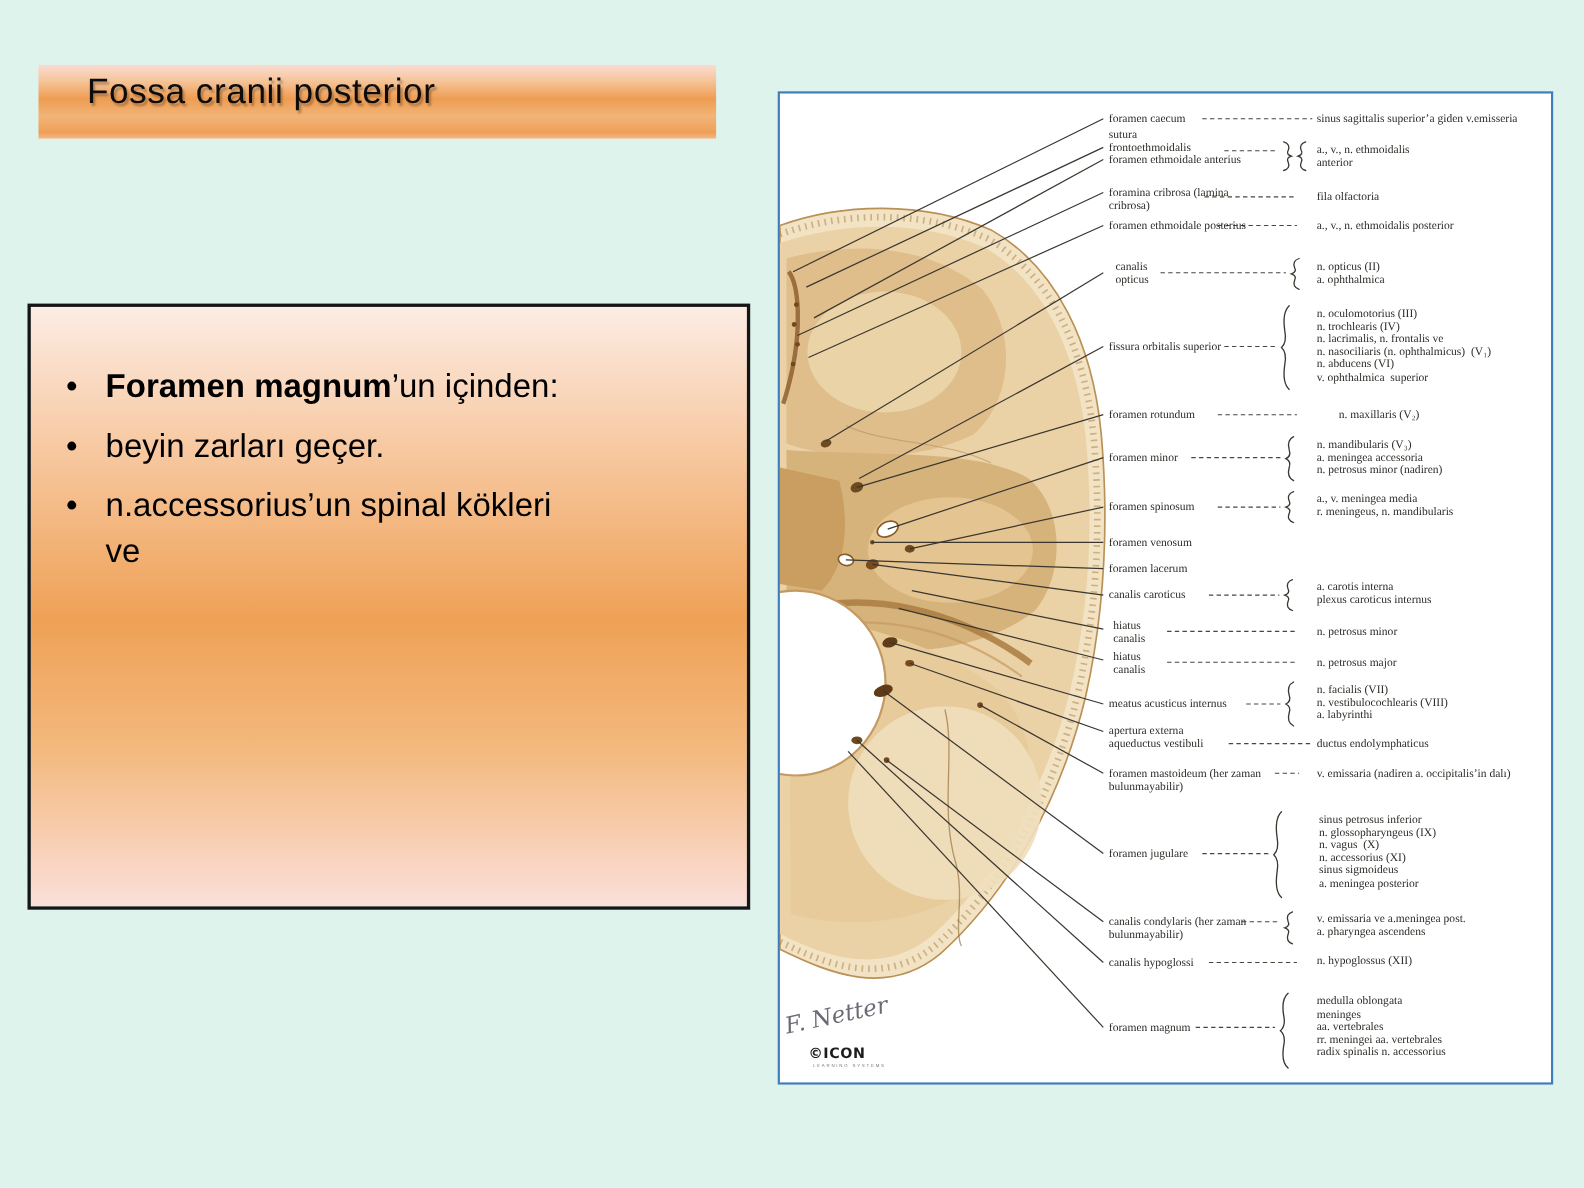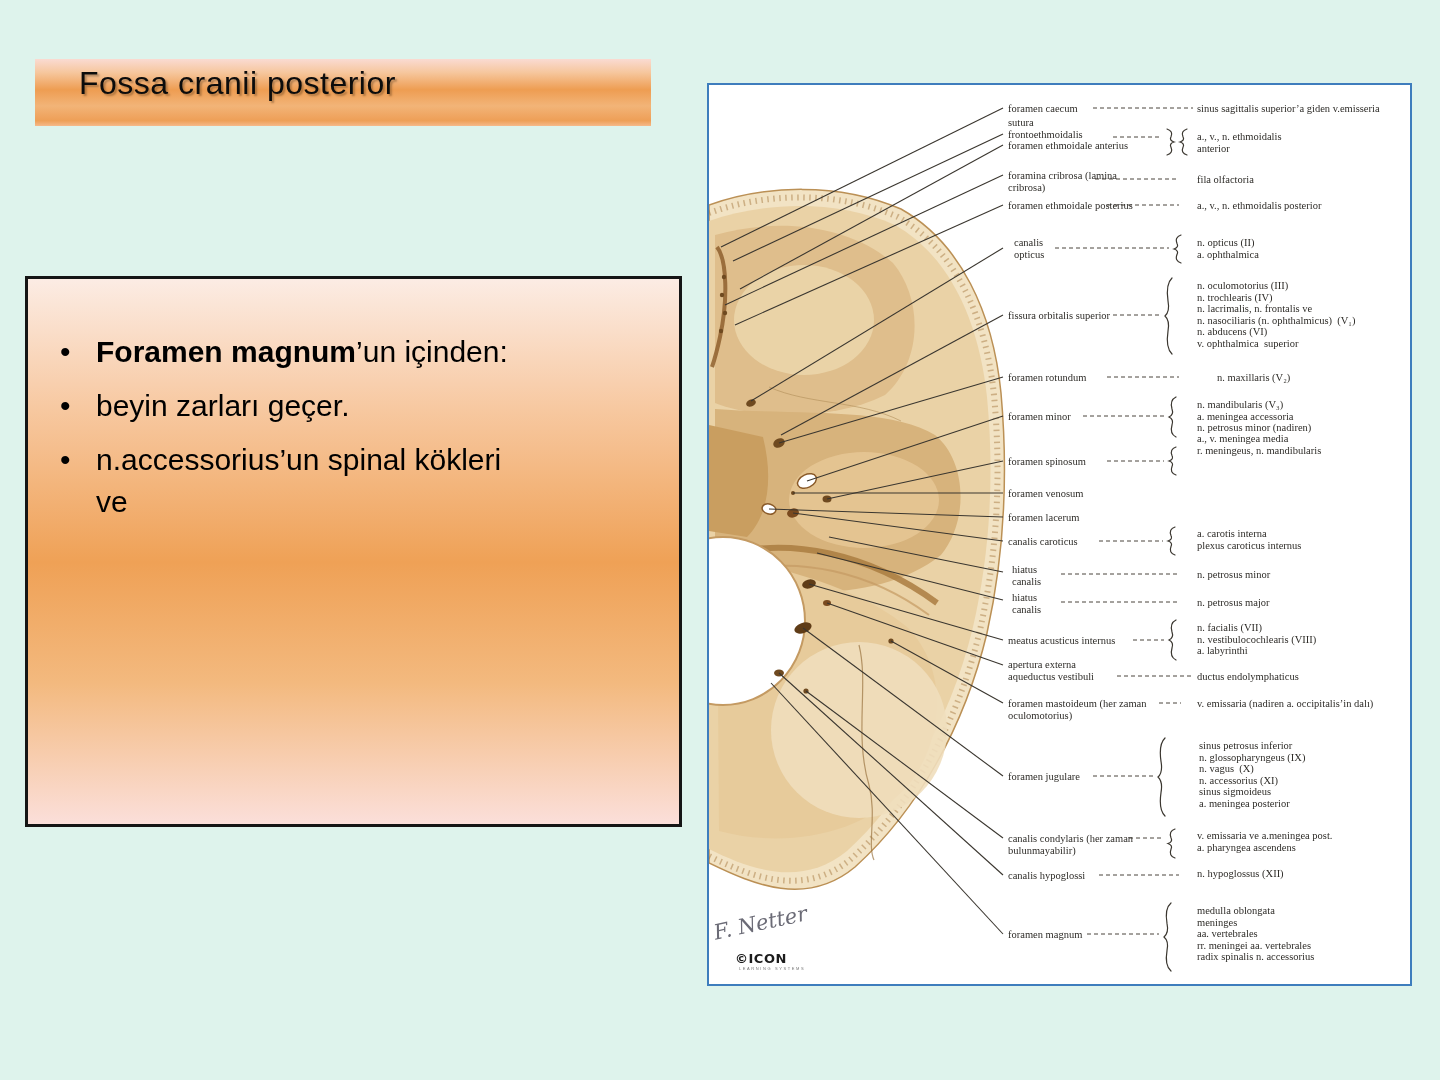--- a/index.html
+++ b/index.html
@@ -184,42 +184,42 @@
 n. nasociliaris (n. ophthalmicus)  (V₁)
 n. abducens (VI)
 v. ophthalmica  superior</div>
         <div class="dlab" style="left: 299px; top: 287px;">foramen rotundum</div>
         <div class="dann" style="left: 508px; top: 287px;">n. maxillaris (V₂)</div>
         <div class="dlab" style="left: 299px; top: 326px;">foramen minor</div>
         <div class="dann" style="left: 488px; top: 314px;">n. mandibularis (V₃)
 a. meningea accessoria
 n. petrosus minor (nadiren)</div>
         <div class="dlab" style="left: 299px; top: 371px;">foramen spinosum</div>
-        <div class="dann" style="left: 488px; top: 348px;">a., v. meningea media
+        <div class="dann" style="left: 488px; top: 363px;">a., v. meningea media
 r. meningeus, n. mandibularis</div>
         <div class="dlab" style="left: 299px; top: 403px;">foramen venosum</div>
         <div class="dlab" style="left: 299px; top: 427px;">foramen lacerum</div>
         <div class="dlab" style="left: 299px; top: 451px;">canalis caroticus</div>
         <div class="dann" style="left: 488px; top: 443px;">a. carotis interna
 plexus caroticus internus</div>
         <div class="dlab" style="left: 303px; top: 479px;">hiatus
 canalis</div>
         <div class="dann" style="left: 488px; top: 484px;">n. petrosus minor</div>
         <div class="dlab" style="left: 303px; top: 507px;">hiatus
 canalis</div>
         <div class="dann" style="left: 488px; top: 512px;">n. petrosus major</div>
         <div class="dlab" style="left: 299px; top: 550px;">meatus acusticus internus</div>
         <div class="dann" style="left: 488px; top: 537px;">n. facialis (VII)
 n. vestibulocochlearis (VIII)
 a. labyrinthi</div>
         <div class="dlab" style="left: 299px; top: 574px;">apertura externa
 aqueductus vestibuli</div>
         <div class="dann" style="left: 488px; top: 586px;">ductus endolymphaticus</div>
         <div class="dlab" style="left: 299px; top: 613px;">foramen mastoideum (her zaman
-oculomotorius)</div>
+bulunmayabilir)</div>
         <div class="dann" style="left: 488px; top: 613px;">v. emissaria (nadiren a. occipitalis’in dalı)</div>
         <div class="dlab" style="left: 299px; top: 686px;">foramen jugulare</div>
         <div class="dann" style="left: 490px; top: 655px;">sinus petrosus inferior
 n. glossopharyngeus (IX)
 n. vagus  (X)
 n. accessorius (XI)
 sinus sigmoideus
 a. meningea posterior</div>
         <div class="dlab" style="left: 299px; top: 748px;">canalis condylaris (her zaman
 bulunmayabilir)</div>

